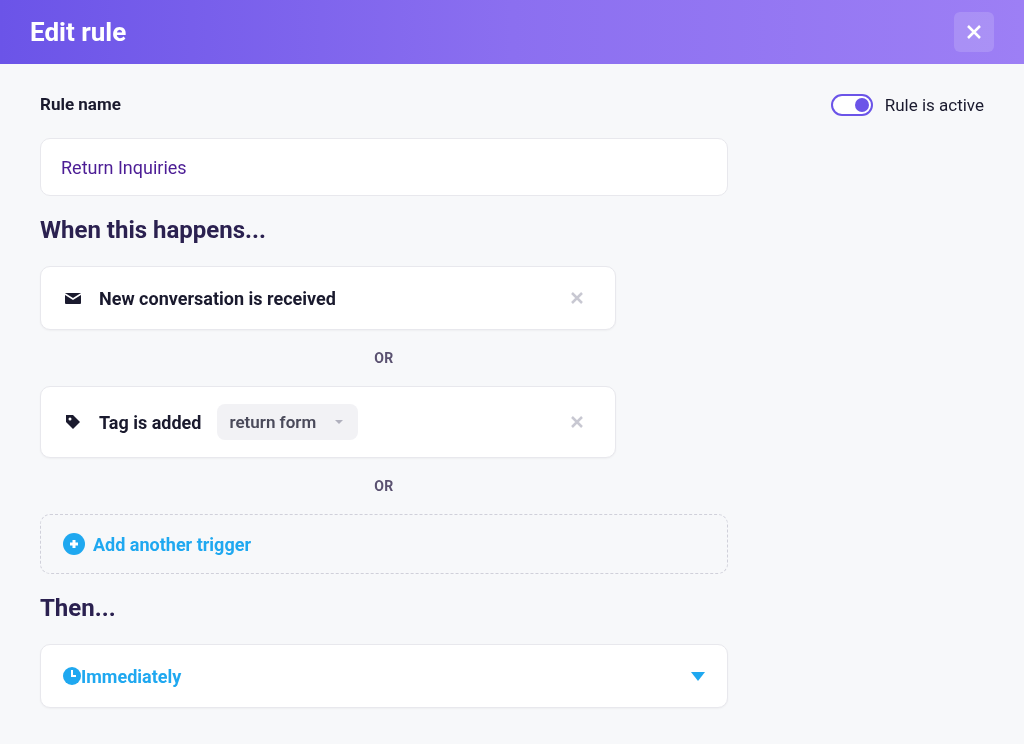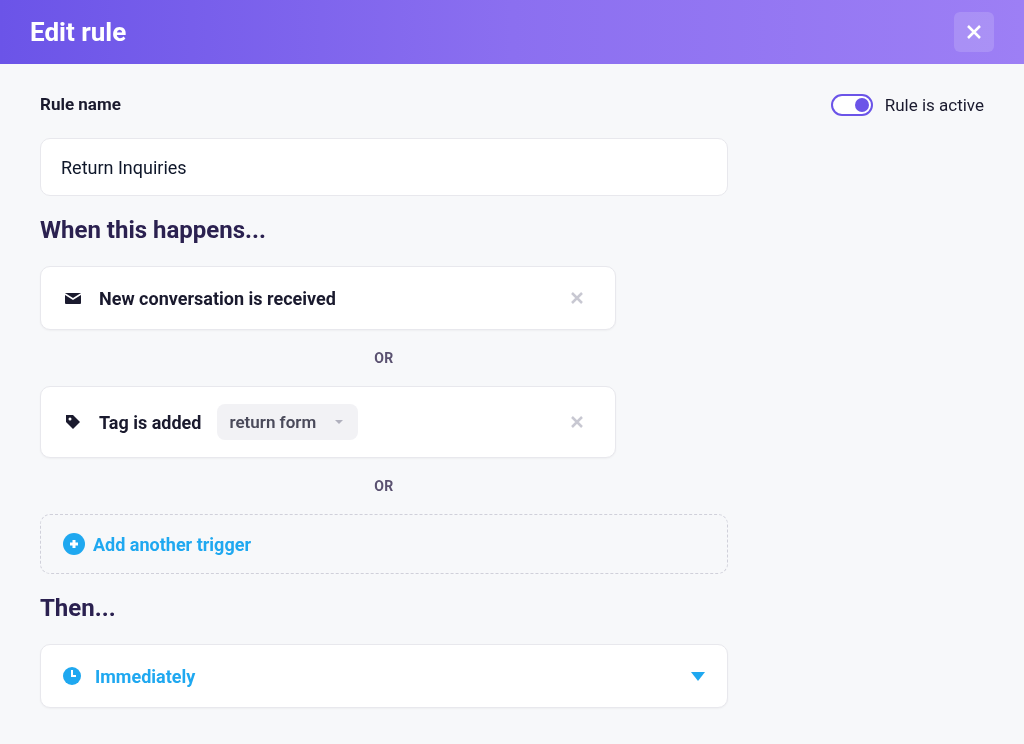--- a/index.html
+++ b/index.html
@@ -8,37 +8,37 @@
 .header-title{color:#fff;font-size:26px;font-weight:700}
 .close-btn{width:40px;height:40px;background:rgba(255,255,255,0.15);border:none;border-radius:6px;display:flex;align-items:center;justify-content:center;cursor:pointer}
 .close-btn svg{width:18px;height:18px;stroke:#fff;stroke-width:2.5;fill:none}
 .content{padding:30px 40px}
 .top-row{display:flex;justify-content:space-between;align-items:flex-start;margin-bottom:22px}
 .field-label{font-size:17px;font-weight:700;color:#1a1a2e}
 .toggle-wrap{display:flex;align-items:center;gap:12px}
 .toggle{width:42px;height:22px;background:#fff;border:2px solid #6b54e8;border-radius:20px;position:relative;cursor:pointer}
 .toggle-knob{width:14px;height:14px;background:#6b54e8;border-radius:50%;position:absolute;top:2px;right:2px}
 .toggle-label{font-size:17px;font-weight:400;color:#1a1a2e}
-.name-input{width:688px;height:58px;background:#fff;border:1px solid #e8e8ed;border-radius:10px;padding:0 20px;font-size:18px;color:#0f172a;outline:none}
+.name-input{width:688px;height:58px;background:#fff;border:1px solid #e8e8ed;border-radius:10px;padding:0 20px;font-size:18px;color:#4c1d95;outline:none}
 .section-title{font-size:24px;font-weight:700;color:#2b2150;margin-top:20px;margin-bottom:22px}
 .trigger-card{width:576px;background:#fff;border:1px solid #e8e8ed;border-radius:10px;box-shadow:0 1px 2px rgba(0,0,0,0.04);display:flex;align-items:center;padding:0 22px;min-height:64px;gap:16px}
 .trigger-card.tall{min-height:72px}
 .trigger-icon{width:20px;height:20px;flex-shrink:0}
 .trigger-text{font-size:18px;font-weight:700;color:#1a1a2e;flex-shrink:0}
 .tag-select{background:#f2f2f5;border-radius:8px;padding:8px 12px;display:flex;align-items:center;gap:16px;font-size:17px;font-weight:600;color:#4a4a5a}
 .chev{width:14px;height:14px;fill:#b0b0bd}
 .spacer{flex:1}
 .remove-btn{width:32px;height:32px;background:none;border:none;cursor:pointer;display:flex;align-items:center;justify-content:center}
 .remove-btn svg{width:16px;height:16px;stroke:#c8c8d2;stroke-width:2.5;fill:none}
 .or-sep{text-align:center;font-size:14px;font-weight:700;color:#5a5170;margin:20px 0;width:688px;letter-spacing:0.5px}
 .add-trigger{width:688px;min-height:60px;border:1.5px dashed #d0d0da;border-radius:10px;display:flex;align-items:center;padding:0 22px;gap:8px;cursor:pointer;background:transparent}
 .add-icon{width:22px;height:22px;background:#1fa8f0;border-radius:50%;display:flex;align-items:center;justify-content:center;flex-shrink:0}
 .add-icon svg{width:12px;height:12px;stroke:#fff;stroke-width:3;fill:none}
 .add-text{font-size:18px;font-weight:700;color:#1fa8f0}
-.then-card{width:688px;background:#fff;border:1px solid #e8e8ed;border-radius:10px;box-shadow:0 1px 2px rgba(0,0,0,0.04);display:flex;align-items:center;padding:0 22px;min-height:64px;gap:14px;cursor:pointer}
+.then-card{width:688px;background:#fff;border:1px solid #e8e8ed;border-radius:10px;box-shadow:0 1px 2px rgba(0,0,0,0.04);display:flex;align-items:center;padding:0 22px;min-height:64px;cursor:pointer}
 .clock-icon{width:18px;height:18px;background:#1fa8f0;border-radius:50%;position:relative;flex-shrink:0}
 .clock-icon::before{content:"";position:absolute;width:1.5px;height:6px;background:#fff;top:3px;left:8px}
 .clock-icon::after{content:"";position:absolute;width:5px;height:1.5px;background:#fff;top:8px;left:8px}
 .then-text{font-size:18px;font-weight:700;color:#1fa8f0;flex:1}
 .then-chev{width:0;height:0;border-left:7px solid transparent;border-right:7px solid transparent;border-top:9px solid #1fa8f0}
 </style>
 </head>
 <body>
 
 <div class="header">

